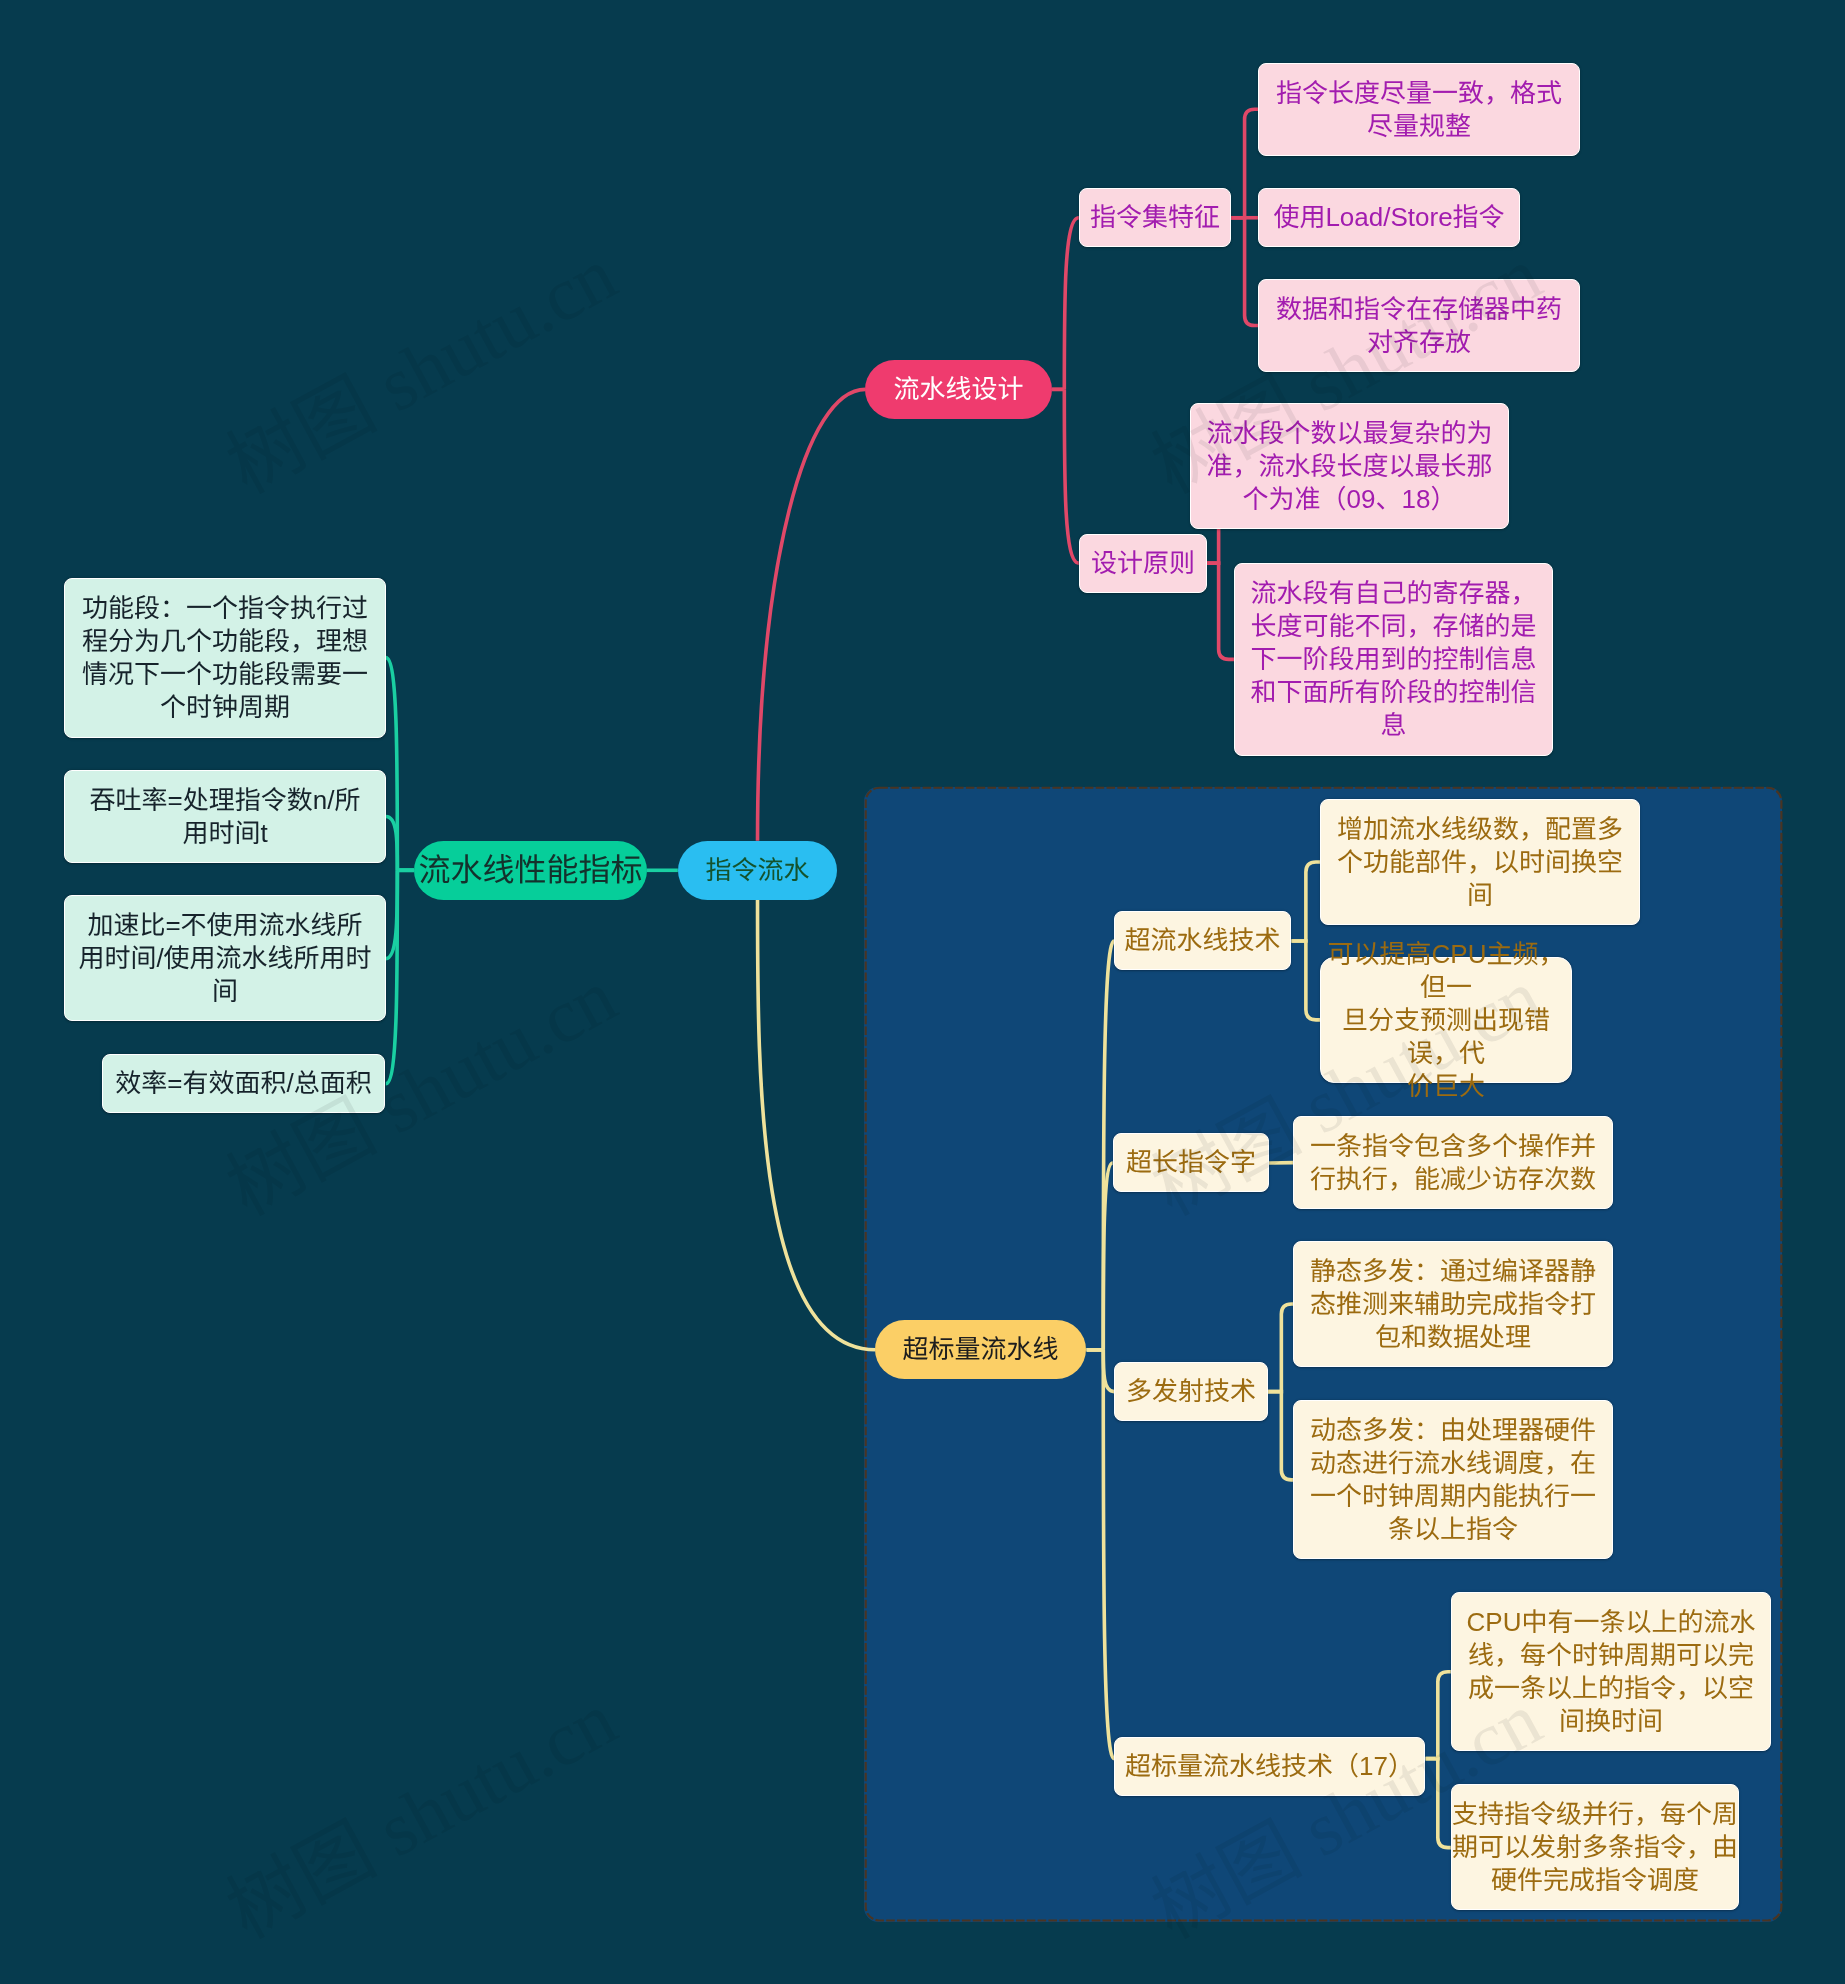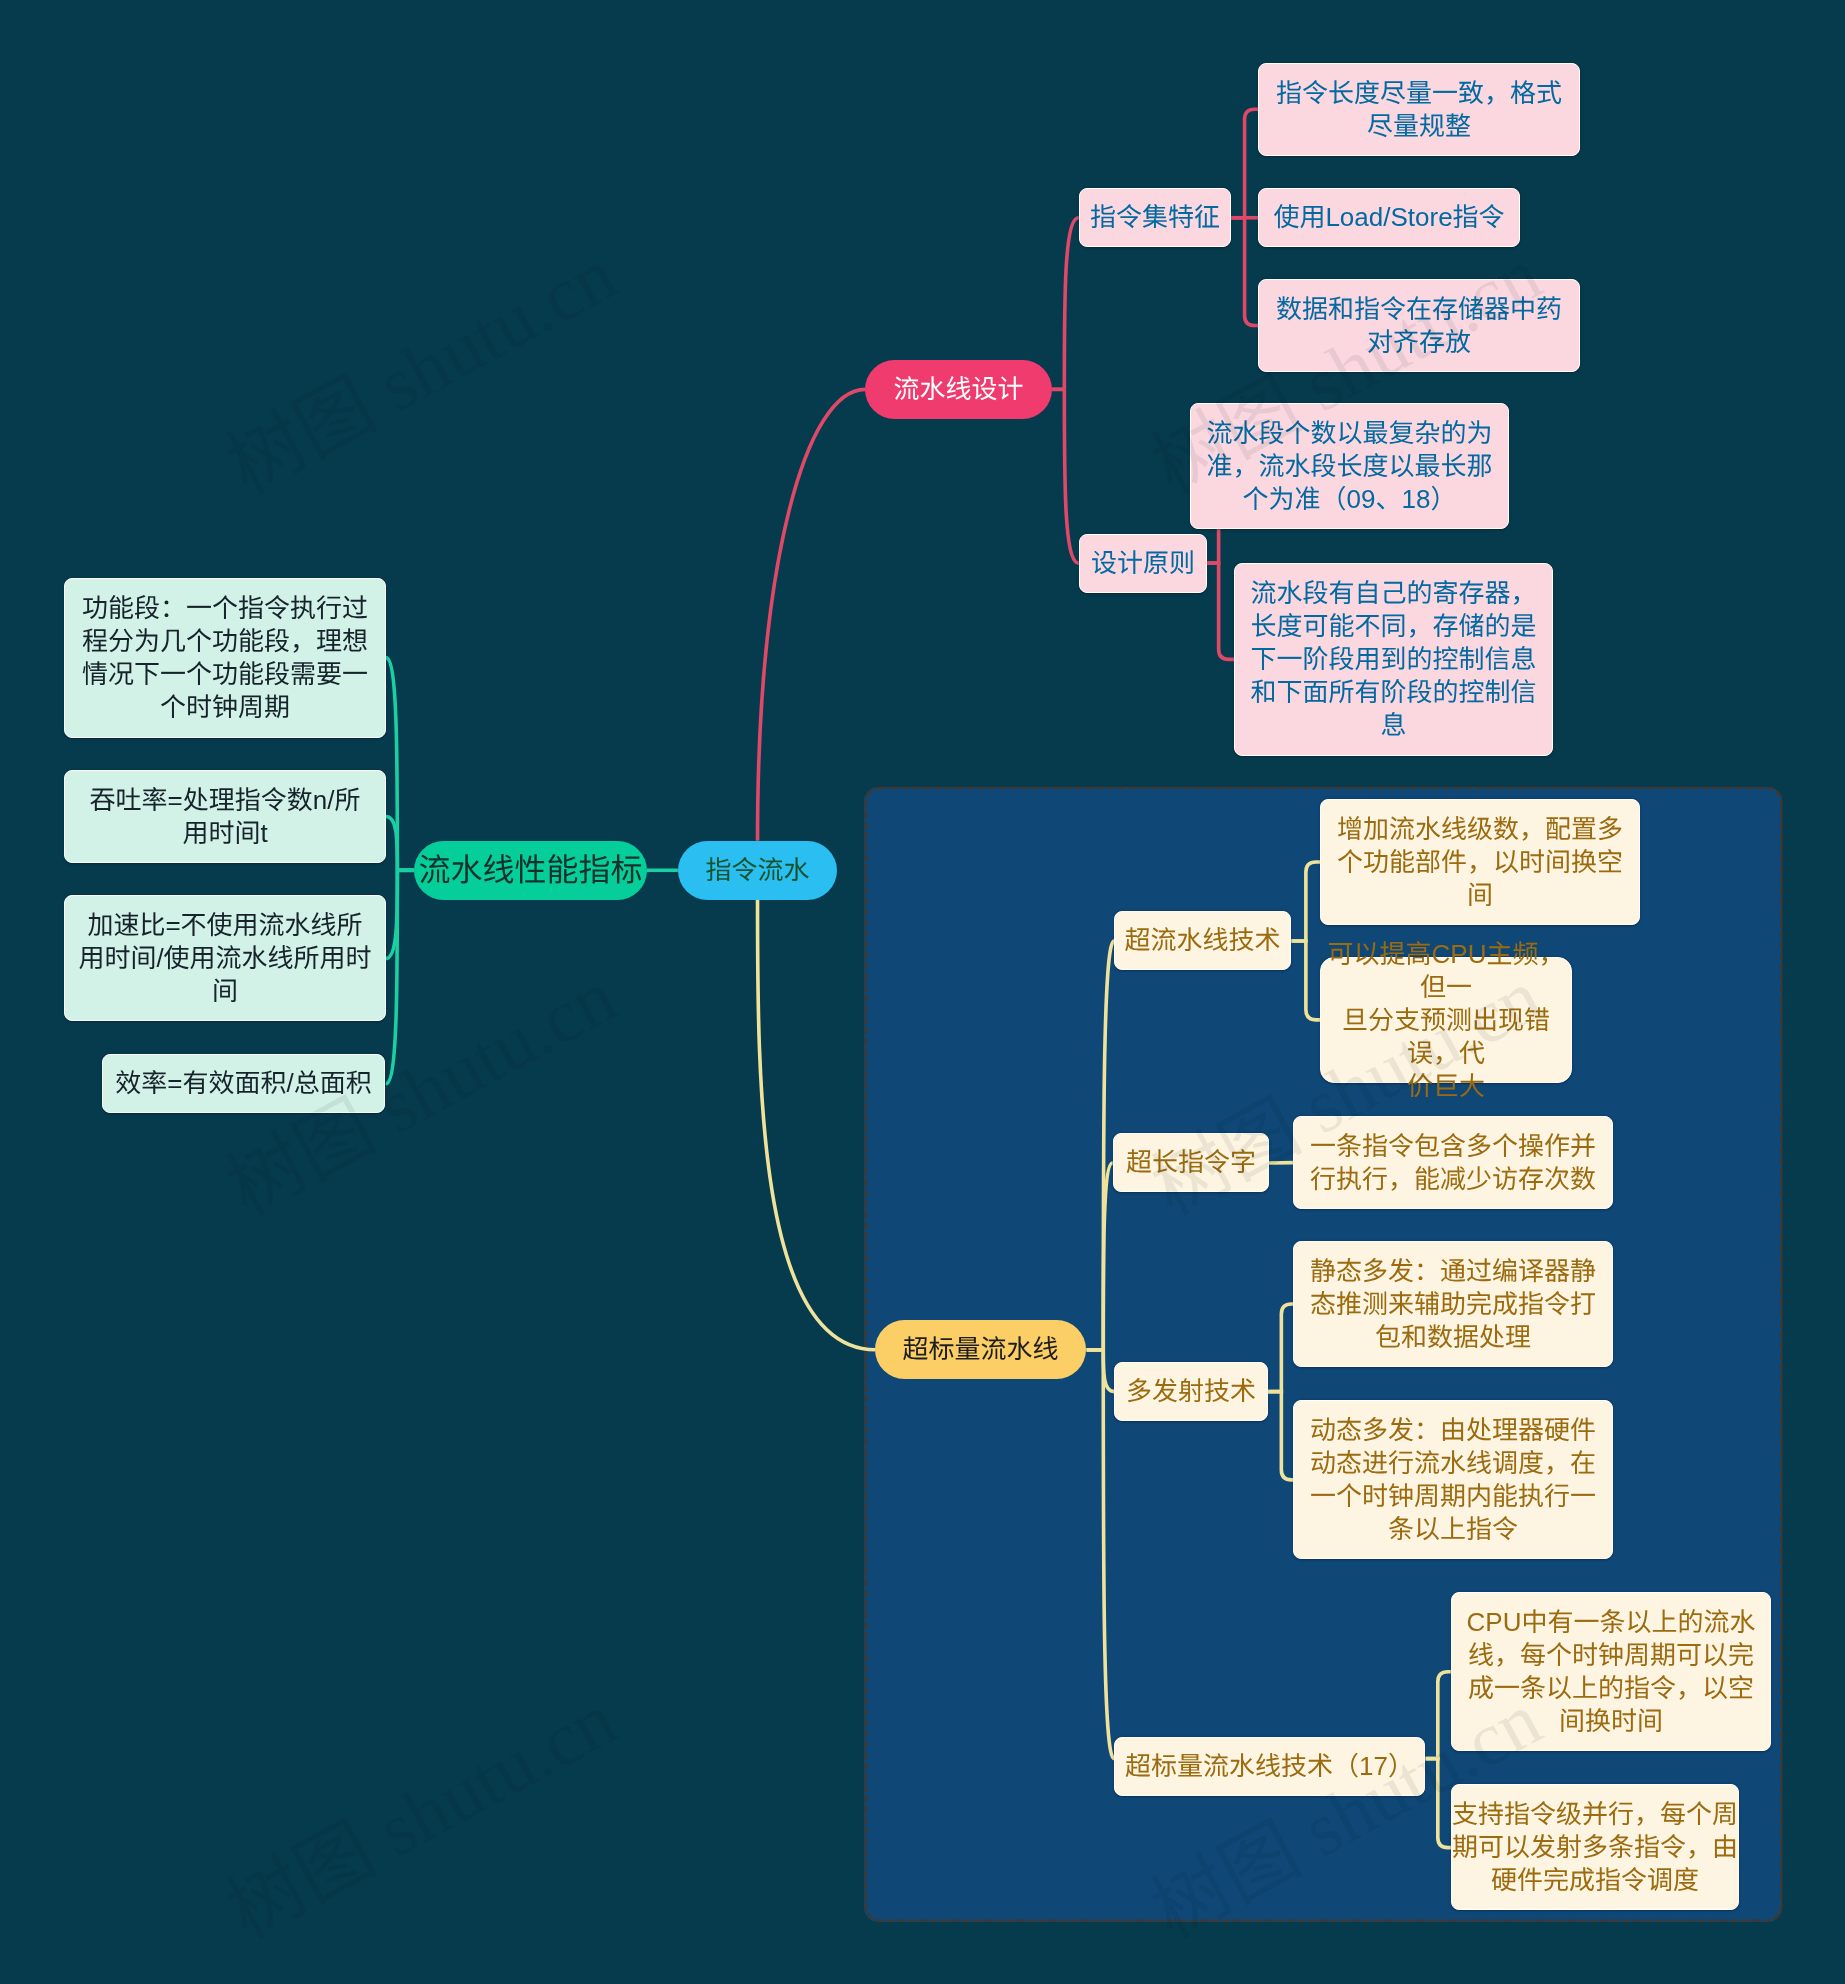--- a/index.html
+++ b/index.html
@@ -14,21 +14,21 @@
         font-size:26px;line-height:33px;z-index:10;}
   .wm{position:absolute;color:rgba(4,8,16,0.07);font-size:76px;
       font-family:"Liberation Serif",serif;transform-origin:0 100%;
       white-space:nowrap;pointer-events:none;z-index:30;font-weight:400;}
   .pill{border-radius:720px;}
   .box{border-radius:8px;border:1.4px solid #FFFFFF;box-shadow:0 0.7px 2.2px rgba(0,0,0,.32);}
   .mint{background:#D3F2E7;color:#16232B;}
   .greenpill{background:#06CE9A;color:#14312C;}
   .bluepill{background:#2ABEF1;color:#14532d;}
   .pinkpill{background:#EF3B6E;color:#FFFFFF;}
-  .pinkbox{background:#FBD8E0;color:#0369a1;}
+  .pinkbox{background:#FBD8E0;color:#a21caf;}
   .yellowpill{background:#FBCF66;color:#1E1E1E;}
   .yellowbox{background:#FDF5E1;color:#9C6B10;}
   .bluepanel{background:#0F4777;border-radius:14.4px;}
 </style>
 </head>
 <body>
 
 <div id="canvas">
     <div class="wm" style="left: 257px; top: 404px; transform: rotate(-28.5deg);">树图 shutu.cn</div>
     <div class="wm" style="left: 257px; top: 1126px; transform: rotate(-28.5deg);">树图 shutu.cn</div>

